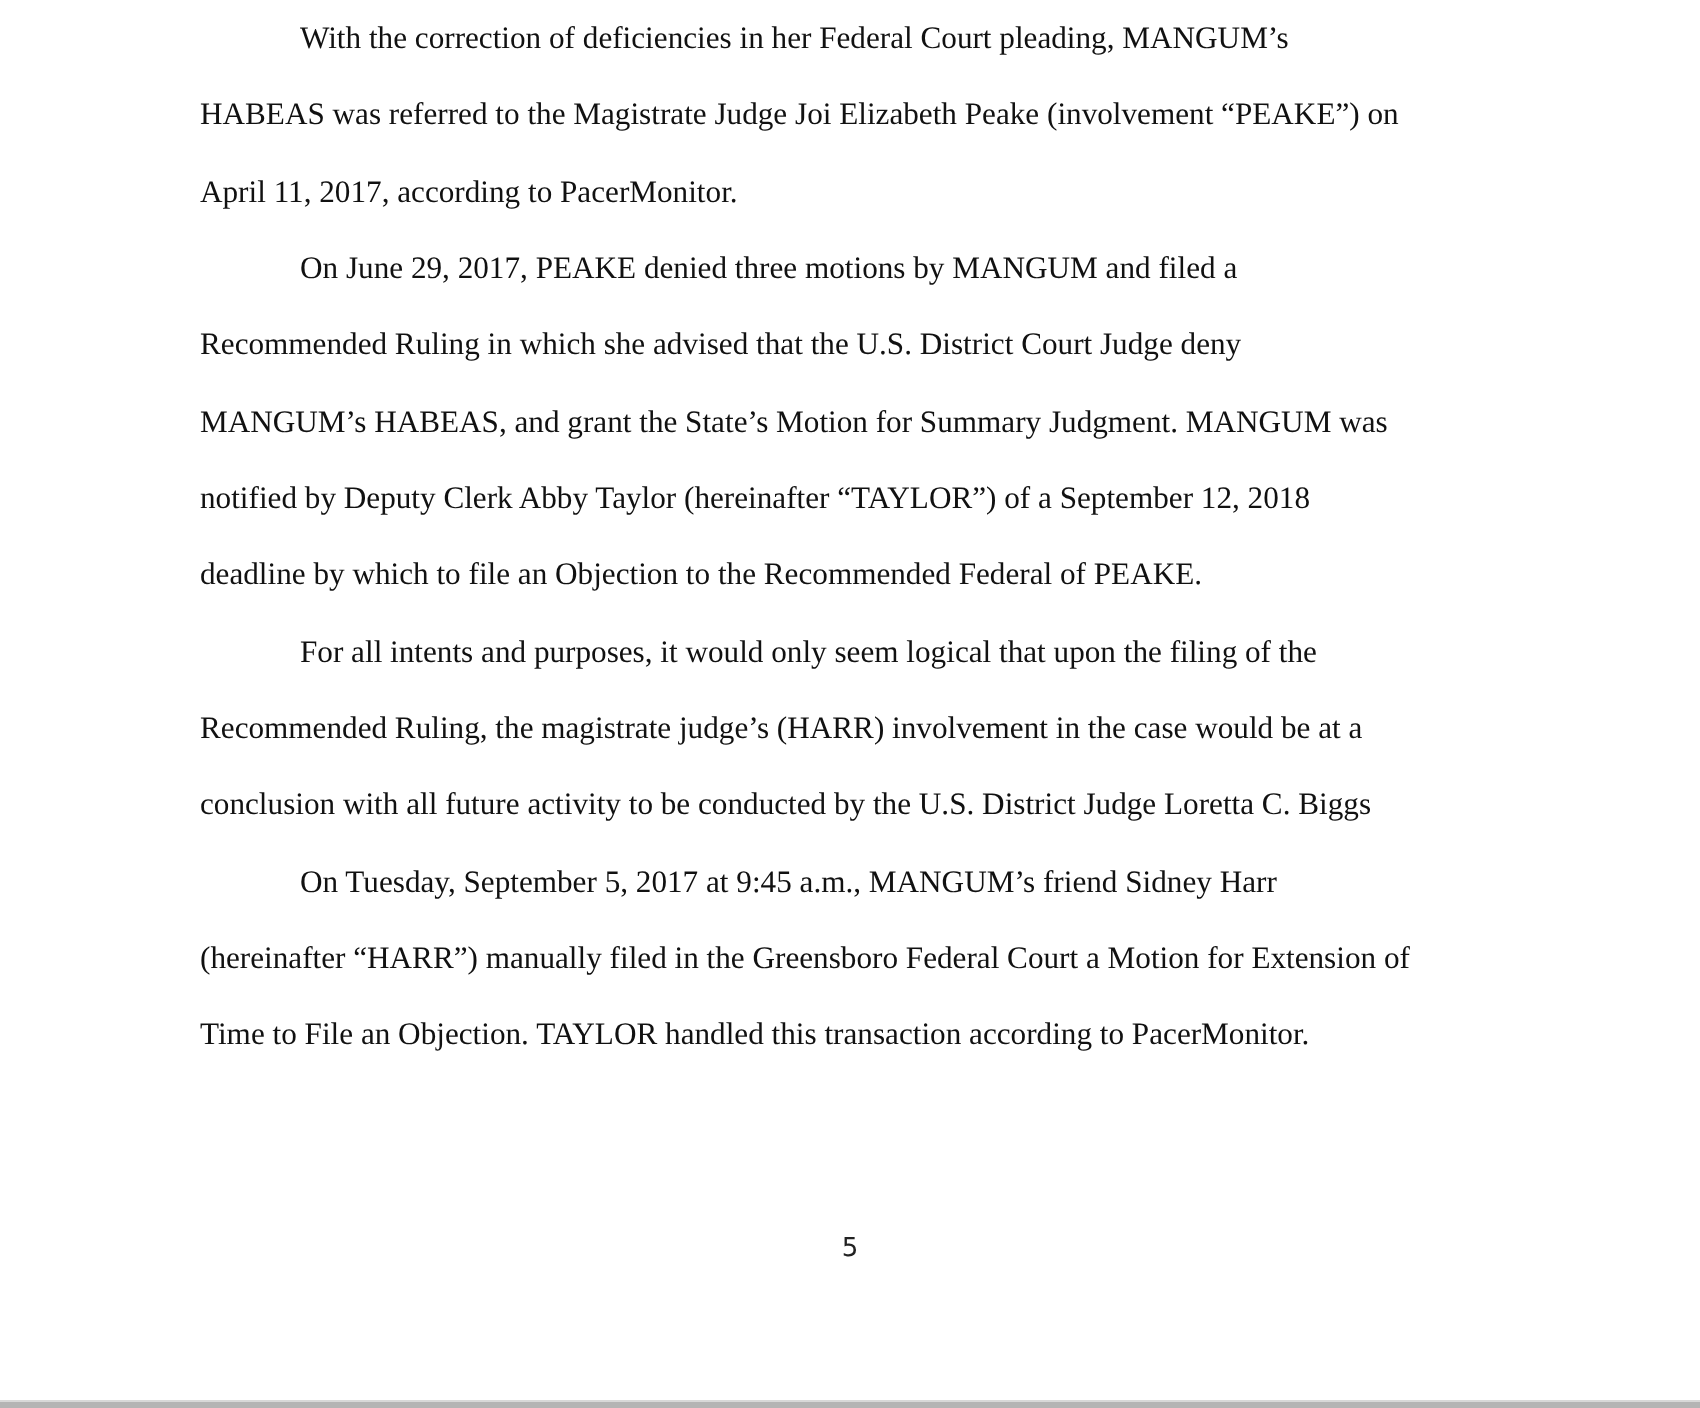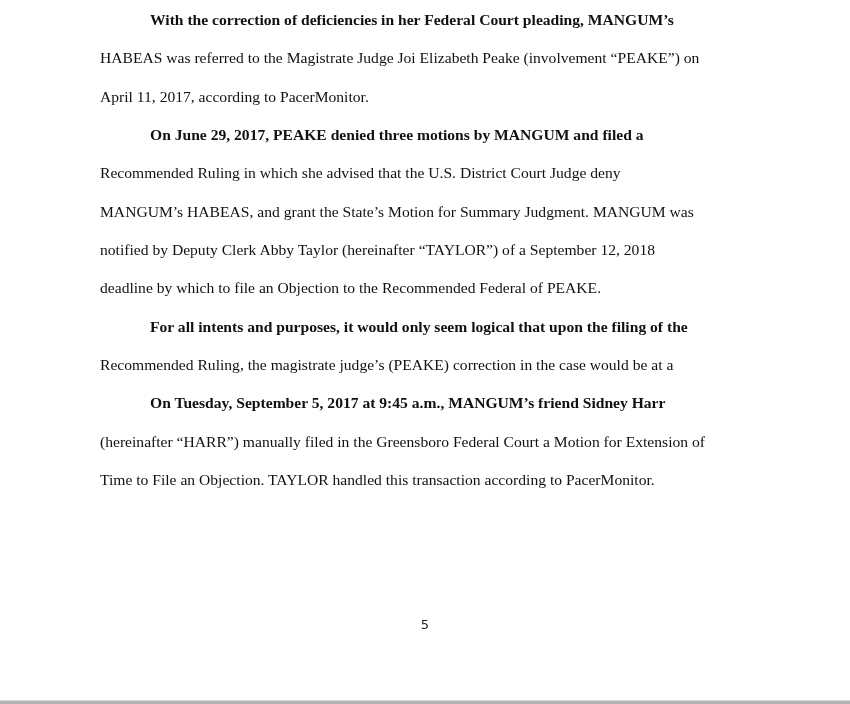--- a/index.html
+++ b/index.html
@@ -30,21 +30,20 @@
       font-size: 15.6px;
       color: #111111;
     }
     .line {
       height: 38.35px;
       line-height: 26px;
       white-space: nowrap;
     }
     .line.indent {
       padding-left: 50px;
-      font-weight: bold;
     }
     .page-number {
       position: absolute;
       left: 0;
       width: 850px;
       top: 617px;
       text-align: center;
       font-family: "DejaVu Sans", sans-serif;
       font-size: 13px;
       color: #222222;
@@ -67,20 +66,21 @@
   <div class="body-text">
     <div class="line indent">With the correction of deficiencies in her Federal Court pleading, MANGUM’s</div>
     <div class="line">HABEAS was referred to the Magistrate Judge Joi Elizabeth Peake (involvement “PEAKE”) on</div>
     <div class="line">April 11, 2017, according to PacerMonitor.</div>
     <div class="line indent">On June 29, 2017, PEAKE denied three motions by MANGUM and filed a</div>
     <div class="line">Recommended Ruling in which she advised that the U.S. District Court Judge deny</div>
     <div class="line">MANGUM’s HABEAS, and grant the State’s Motion for Summary Judgment.  MANGUM was</div>
     <div class="line">notified by Deputy Clerk Abby Taylor (hereinafter “TAYLOR”) of a September 12, 2018</div>
     <div class="line">deadline by which to file an Objection to the Recommended Federal of PEAKE.</div>
     <div class="line indent">For all intents and purposes, it would only seem logical that upon the filing of the</div>
-    <div class="line">Recommended Ruling, the magistrate judge’s (PEAKE) correction in the case would be at a</div>
+    <div class="line">Recommended Ruling, the magistrate judge’s (HARR) involvement in the case would be at a</div>
+    <div class="line">conclusion with all future activity to be conducted by the U.S. District Judge Loretta C. Biggs</div>
     <div class="line indent">On Tuesday, September 5, 2017 at 9:45 a.m., MANGUM’s friend Sidney Harr</div>
     <div class="line">(hereinafter “HARR”) manually filed in the Greensboro Federal Court a Motion for Extension of</div>
     <div class="line">Time to File an Objection.  TAYLOR handled this transaction according to PacerMonitor.</div>
   </div>
   <div class="page-number">5</div>
 </div>
 <div class="bottom-bar"></div>
 
 </body></html>

